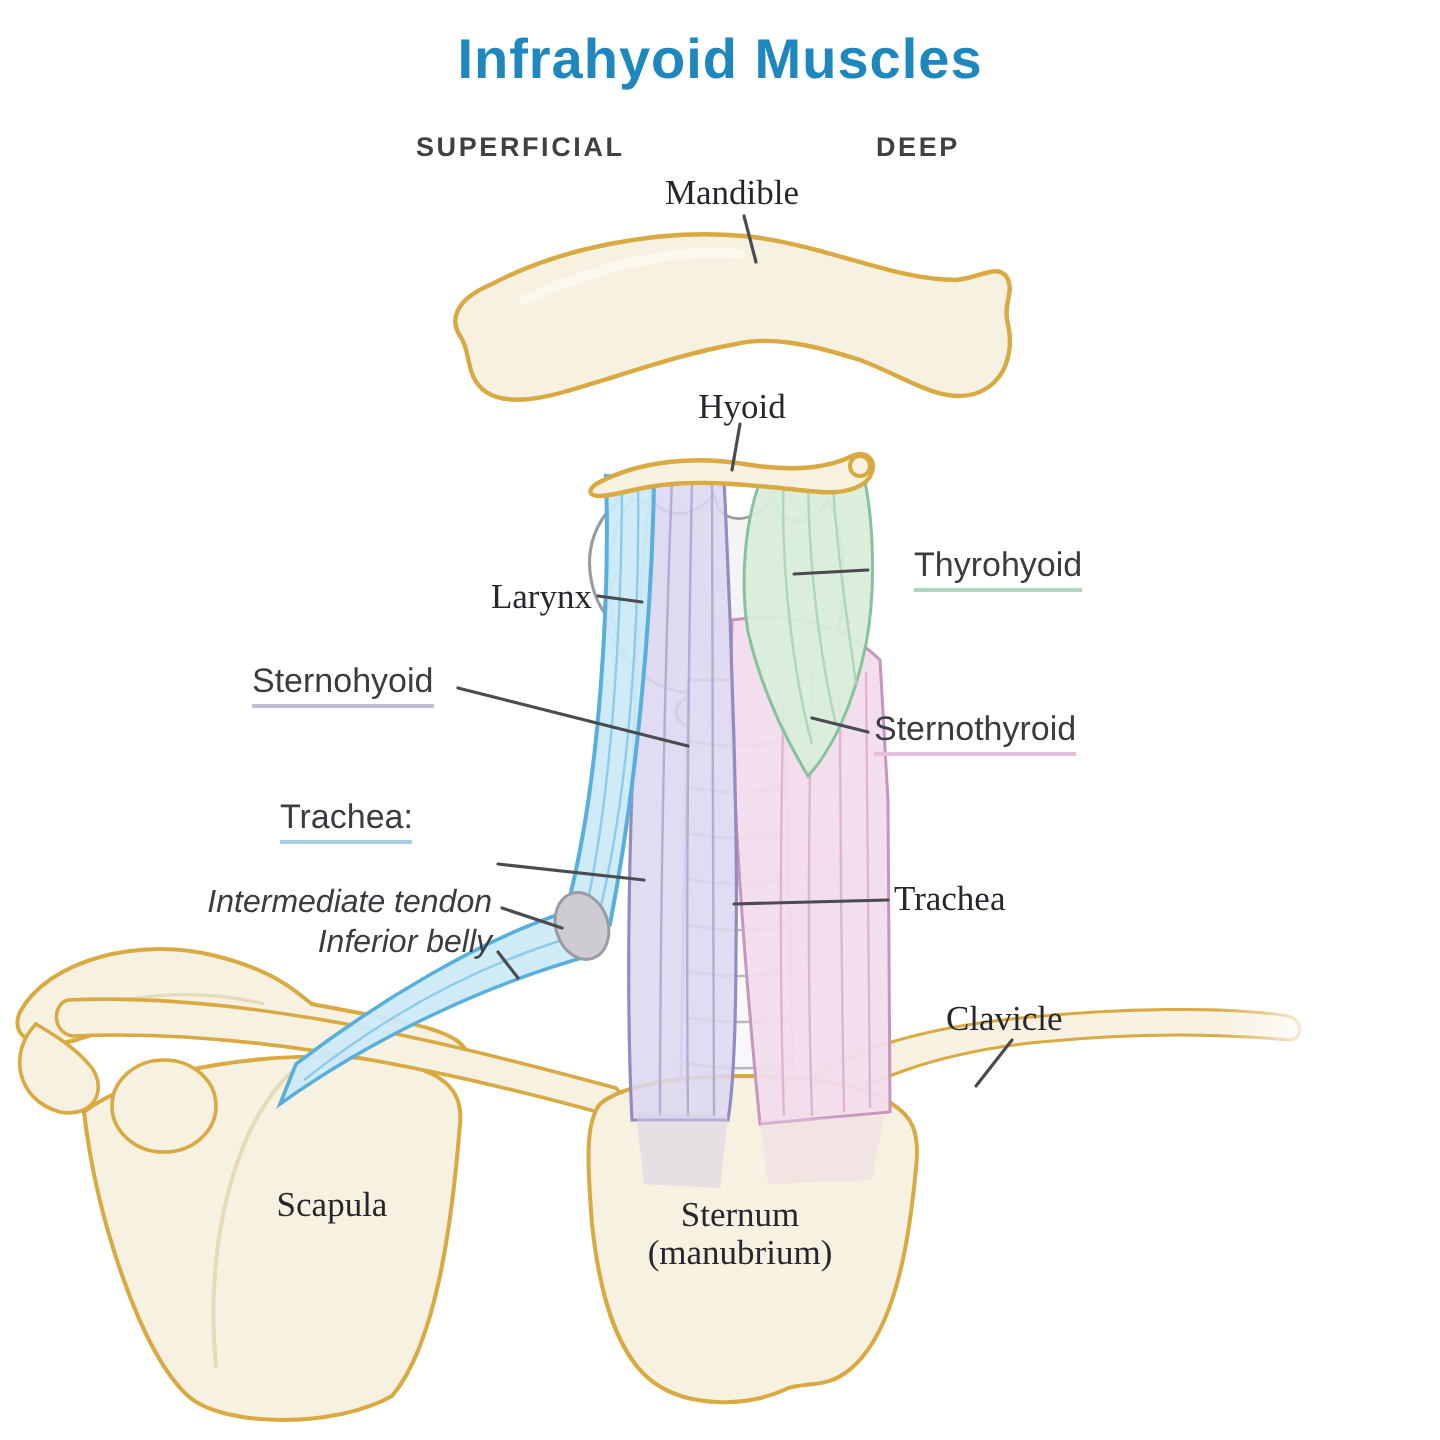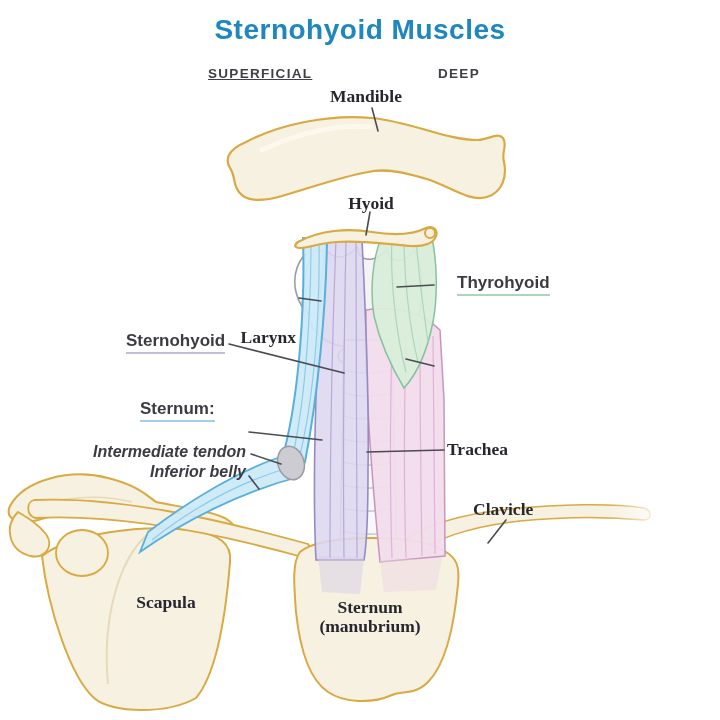--- a/index.html
+++ b/index.html
@@ -1,21 +1,21 @@
 <!DOCTYPE html>
 <html style="--bone-fill: #f7f1e1; --bone-stroke: #d9a942; --omohyoid-blue: #cdeaf8; --omohyoid-edge: #57b0dc; --sternohyoid-lavender: #ddd7ef; --thyrohyoid-green: #d9edda; --sternothyroid-pink: #f2dcec; --cartilage-gray: #9b9ba3; --leader-line: #4b4b52; --label-ink: #26262e;"><head>
 <meta charset="utf-8">
 <style>
   html,body{margin:0;padding:0;background:#ffffff;}
   .stage{
     position:relative;width:720px;height:720px;background:#ffffff;overflow:hidden;
     font-family:"Liberation Sans",sans-serif;
   }
   .stage svg{position:absolute;left:0;top:0;}
-  .lbl{position:absolute;white-space:nowrap;font-weight:bold;}
+  .lbl{position:absolute;white-space:nowrap;}
   .title{
     left:0;right:0;top:14px;text-align:center;
     font-size:28px;font-weight:700;letter-spacing:.5px;
     color:var(--title-color,#1d87be);
   }
   .colhead{
     font-size:13.5px;font-weight:600;letter-spacing:1.3px;color:#3f3f46;
   }
   .serif{
     font-family:"Liberation Serif",serif;font-size:17.5px;color:#26262e;
@@ -169,32 +169,33 @@
       <line x1="249" y1="432" x2="322" y2="440"></line>
       <line x1="251" y1="454" x2="281" y2="464"></line>
       <line x1="249" y1="476" x2="259" y2="489"></line>
       <line x1="444" y1="450" x2="367" y2="452"></line>
       <line x1="506" y1="520" x2="488" y2="543"></line>
     </g>
   </svg>
 
   <div class="fade-right"></div>
 
-  <div class="lbl title" style="color: rgb(29, 135, 190);">Sternohyoid Muscles</div>
-
-  <div class="lbl colhead" style="left:208px;top:66px;text-decoration:underline;">SUPERFICIAL</div>
+  <div class="lbl title" style="color: rgb(29, 135, 190);">Infrahyoid Muscles</div>
+
+  <div class="lbl colhead" style="left:208px;top:66px;">SUPERFICIAL</div>
   <div class="lbl colhead" style="left:438px;top:66px;">DEEP</div>
 
   <div class="lbl serif center" style="left:326px;top:86px;width:80px;">Mandible</div>
   <div class="lbl serif center" style="left:344px;top:193px;width:54px;">Hyoid</div>
-  <div class="lbl serif right" style="left:236px;top:288px;width:60px;margin-top:39px;">Larynx</div>
+  <div class="lbl serif right" style="left:236px;top:288px;width:60px;">Larynx</div>
 
   <div class="lbl muscle" style="left: 126px; top: 331px; border-bottom-color: rgb(195, 190, 214);">Sternohyoid</div>
   <div class="lbl muscle" style="left: 437px; top: 273px; border-bottom-color: rgb(169, 214, 189); margin-left: 20px;">Thyrohyoid</div>
-  <div class="lbl muscle" style="left: 140px; top: 399px; border-bottom-color: rgb(165, 205, 228);">Sternum:</div>
+  <div class="lbl muscle" style="left: 437px; top: 355px; border-bottom-color: rgb(230, 190, 219);">Sternothyroid</div>
+  <div class="lbl muscle" style="left: 140px; top: 399px; border-bottom-color: rgb(165, 205, 228);">Trachea:</div>
 
   <div class="lbl part right" style="left:66px;top:443px;width:180px;">Intermediate tendon</div>
   <div class="lbl part right" style="left:96px;top:463px;width:150px;">Inferior belly</div>
 
   <div class="lbl serif" style="left:447px;top:439px;">Trachea</div>
   <div class="lbl serif" style="left:473px;top:499px;">Clavicle</div>
   <div class="lbl serif center" style="left:113px;top:592px;width:70px;margin-left:18px;">Scapula</div>
   <div class="lbl serif center" style="left:320px;top:597px;width:100px;">Sternum</div>
   <div class="lbl serif center" style="left:310px;top:616px;width:120px;">(manubrium)</div>
 

